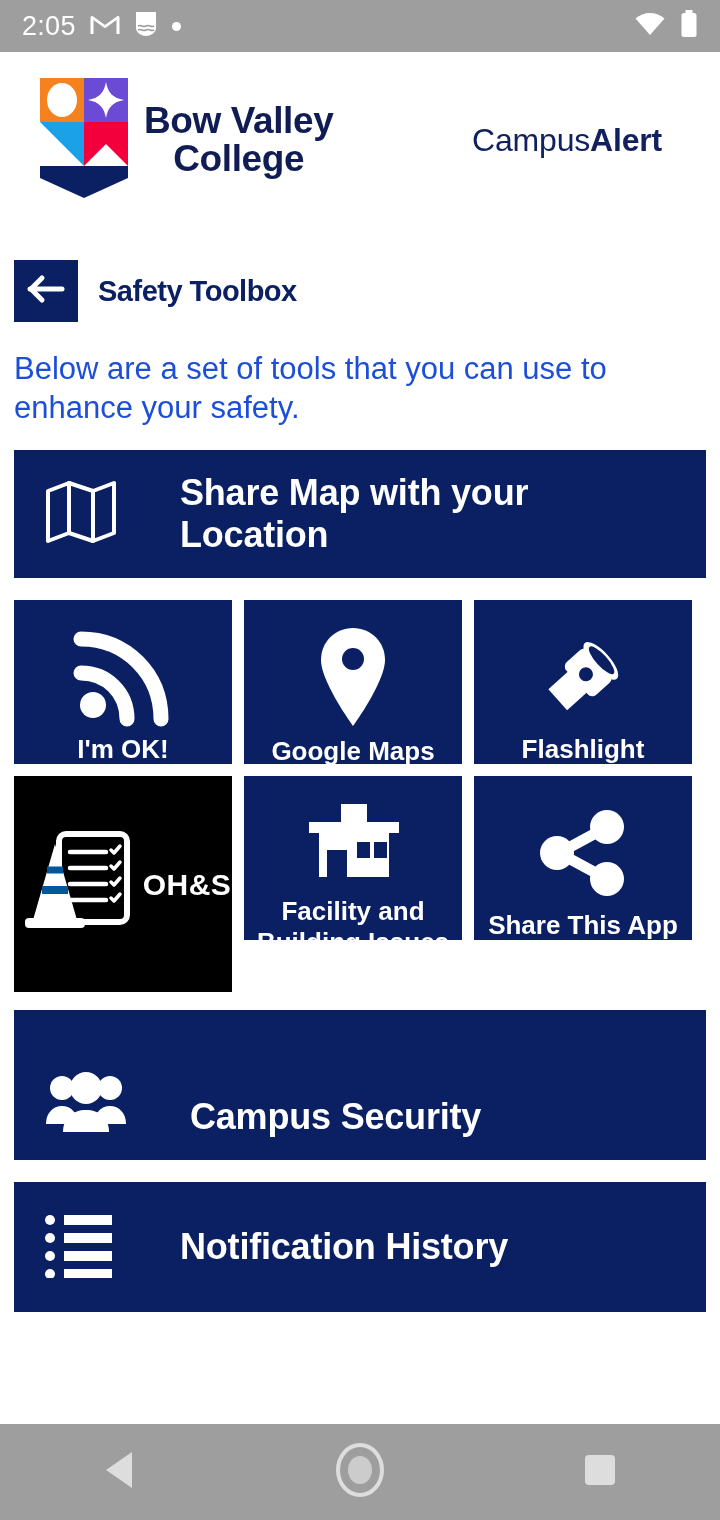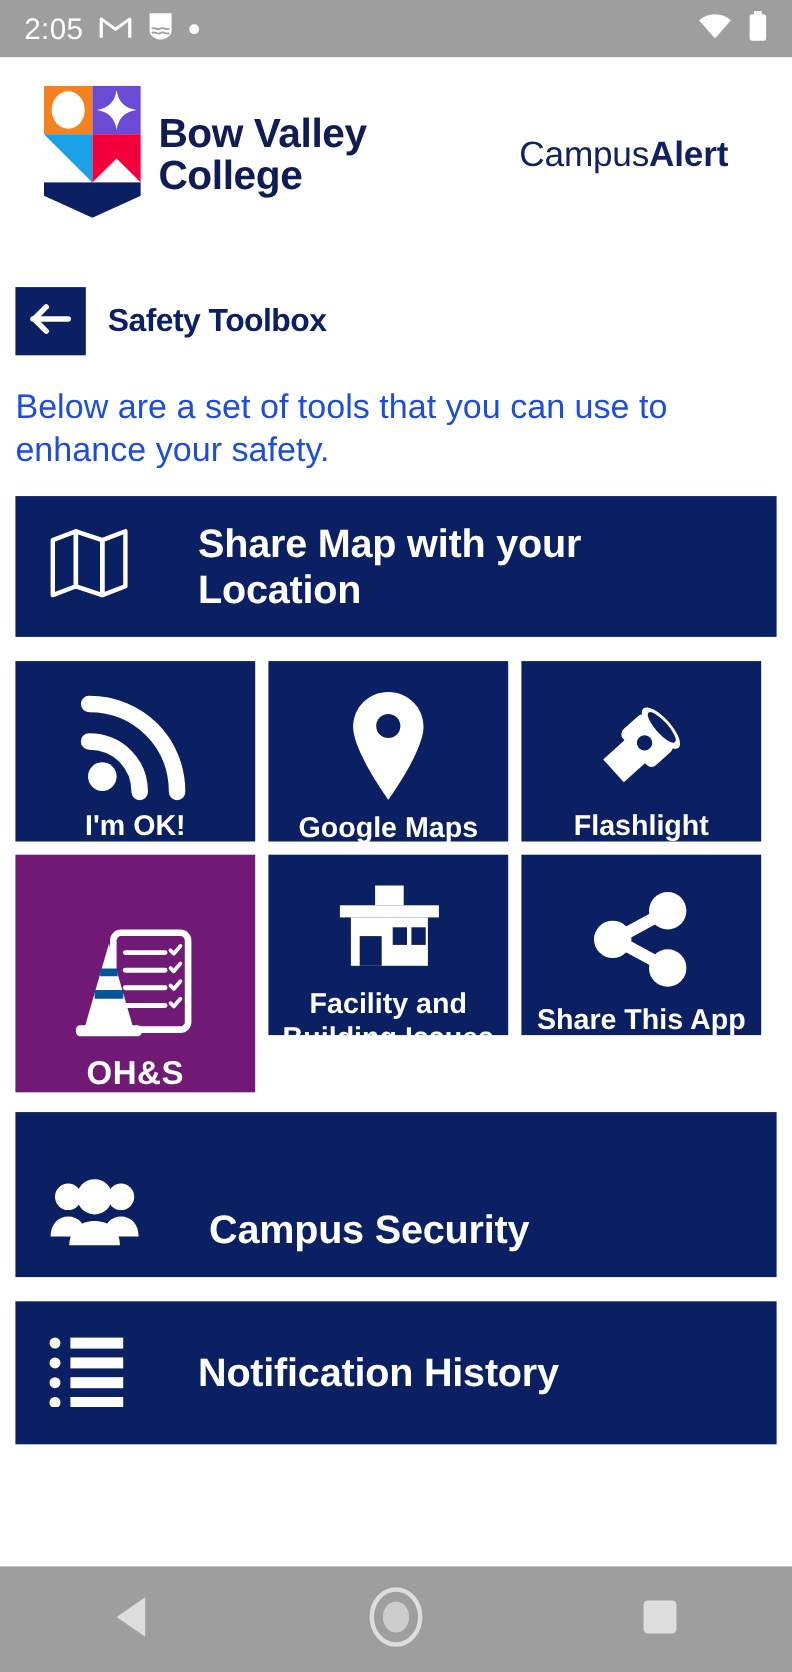--- a/index.html
+++ b/index.html
@@ -19,21 +19,21 @@
   }
   .status-left { display: flex; align-items: center; gap: 14px; }
   .status-time { font-size: 27px; font-weight: 400; letter-spacing: .3px; }
   .status-right { margin-left: auto; display: flex; align-items: center; gap: 14px; }
   .sicon { display: block; }
   .dot-icon { width: 9px; height: 9px; border-radius: 50%; background: #fff; }
 
   
   .header {
     flex: 0 0 auto; padding: 26px 40px 10px 40px;
-    display: flex; align-items: center;
+    display: flex; align-items: center; text-align: center;
   }
   .logo-wrap { display: flex; align-items: center; gap: 16px; }
   .crest { width: 88px; height: 120px; flex: 0 0 88px; }
   .logo-text {
     color: #101C54; font-weight: bold; font-size: 37px; line-height: 1.02;
     letter-spacing: -0.4px; white-space: pre-line;
   }
   .brand {
     margin-left: auto; color: #11205E; font-size: 32px;
     letter-spacing: -0.2px; white-space: nowrap; padding-right: 18px;
@@ -77,22 +77,22 @@
     width: 218px; height: 164px; background: #0A2063; color: #fff;
     display: flex; flex-direction: column; align-items: center; justify-content: flex-start;
     cursor: pointer; padding-top: 26px;
   }
   .tile .tl-icon { height: 108px; display: flex; align-items: center; justify-content: center; }
   .tile .tl-label {
     font-size: 26px; font-weight: bold; text-align: center; line-height: 1.18;
     margin-top: 6px; padding: 0 6px;
   }
   .tile-ohs {
-    background: #701a75; width: 218px; height: 216px;
-    display: flex; flex-direction: column; align-items: center; justify-content: flex-end;
+    background: #000000; width: 218px; height: 216px;
+    display: flex; flex-direction: row; align-items: center; justify-content: center;
     cursor: pointer;
   }
   .tile-ohs .ohs-label { font-size: 30px; font-weight: bold; color: #fff; margin-top: 2px; letter-spacing: .5px; }
 
   
   .navbar {
     flex: 0 0 96px; height: 96px; background: #9e9e9e;
     display: flex; align-items: center; justify-content: space-around;
     margin-top: auto;
   }

